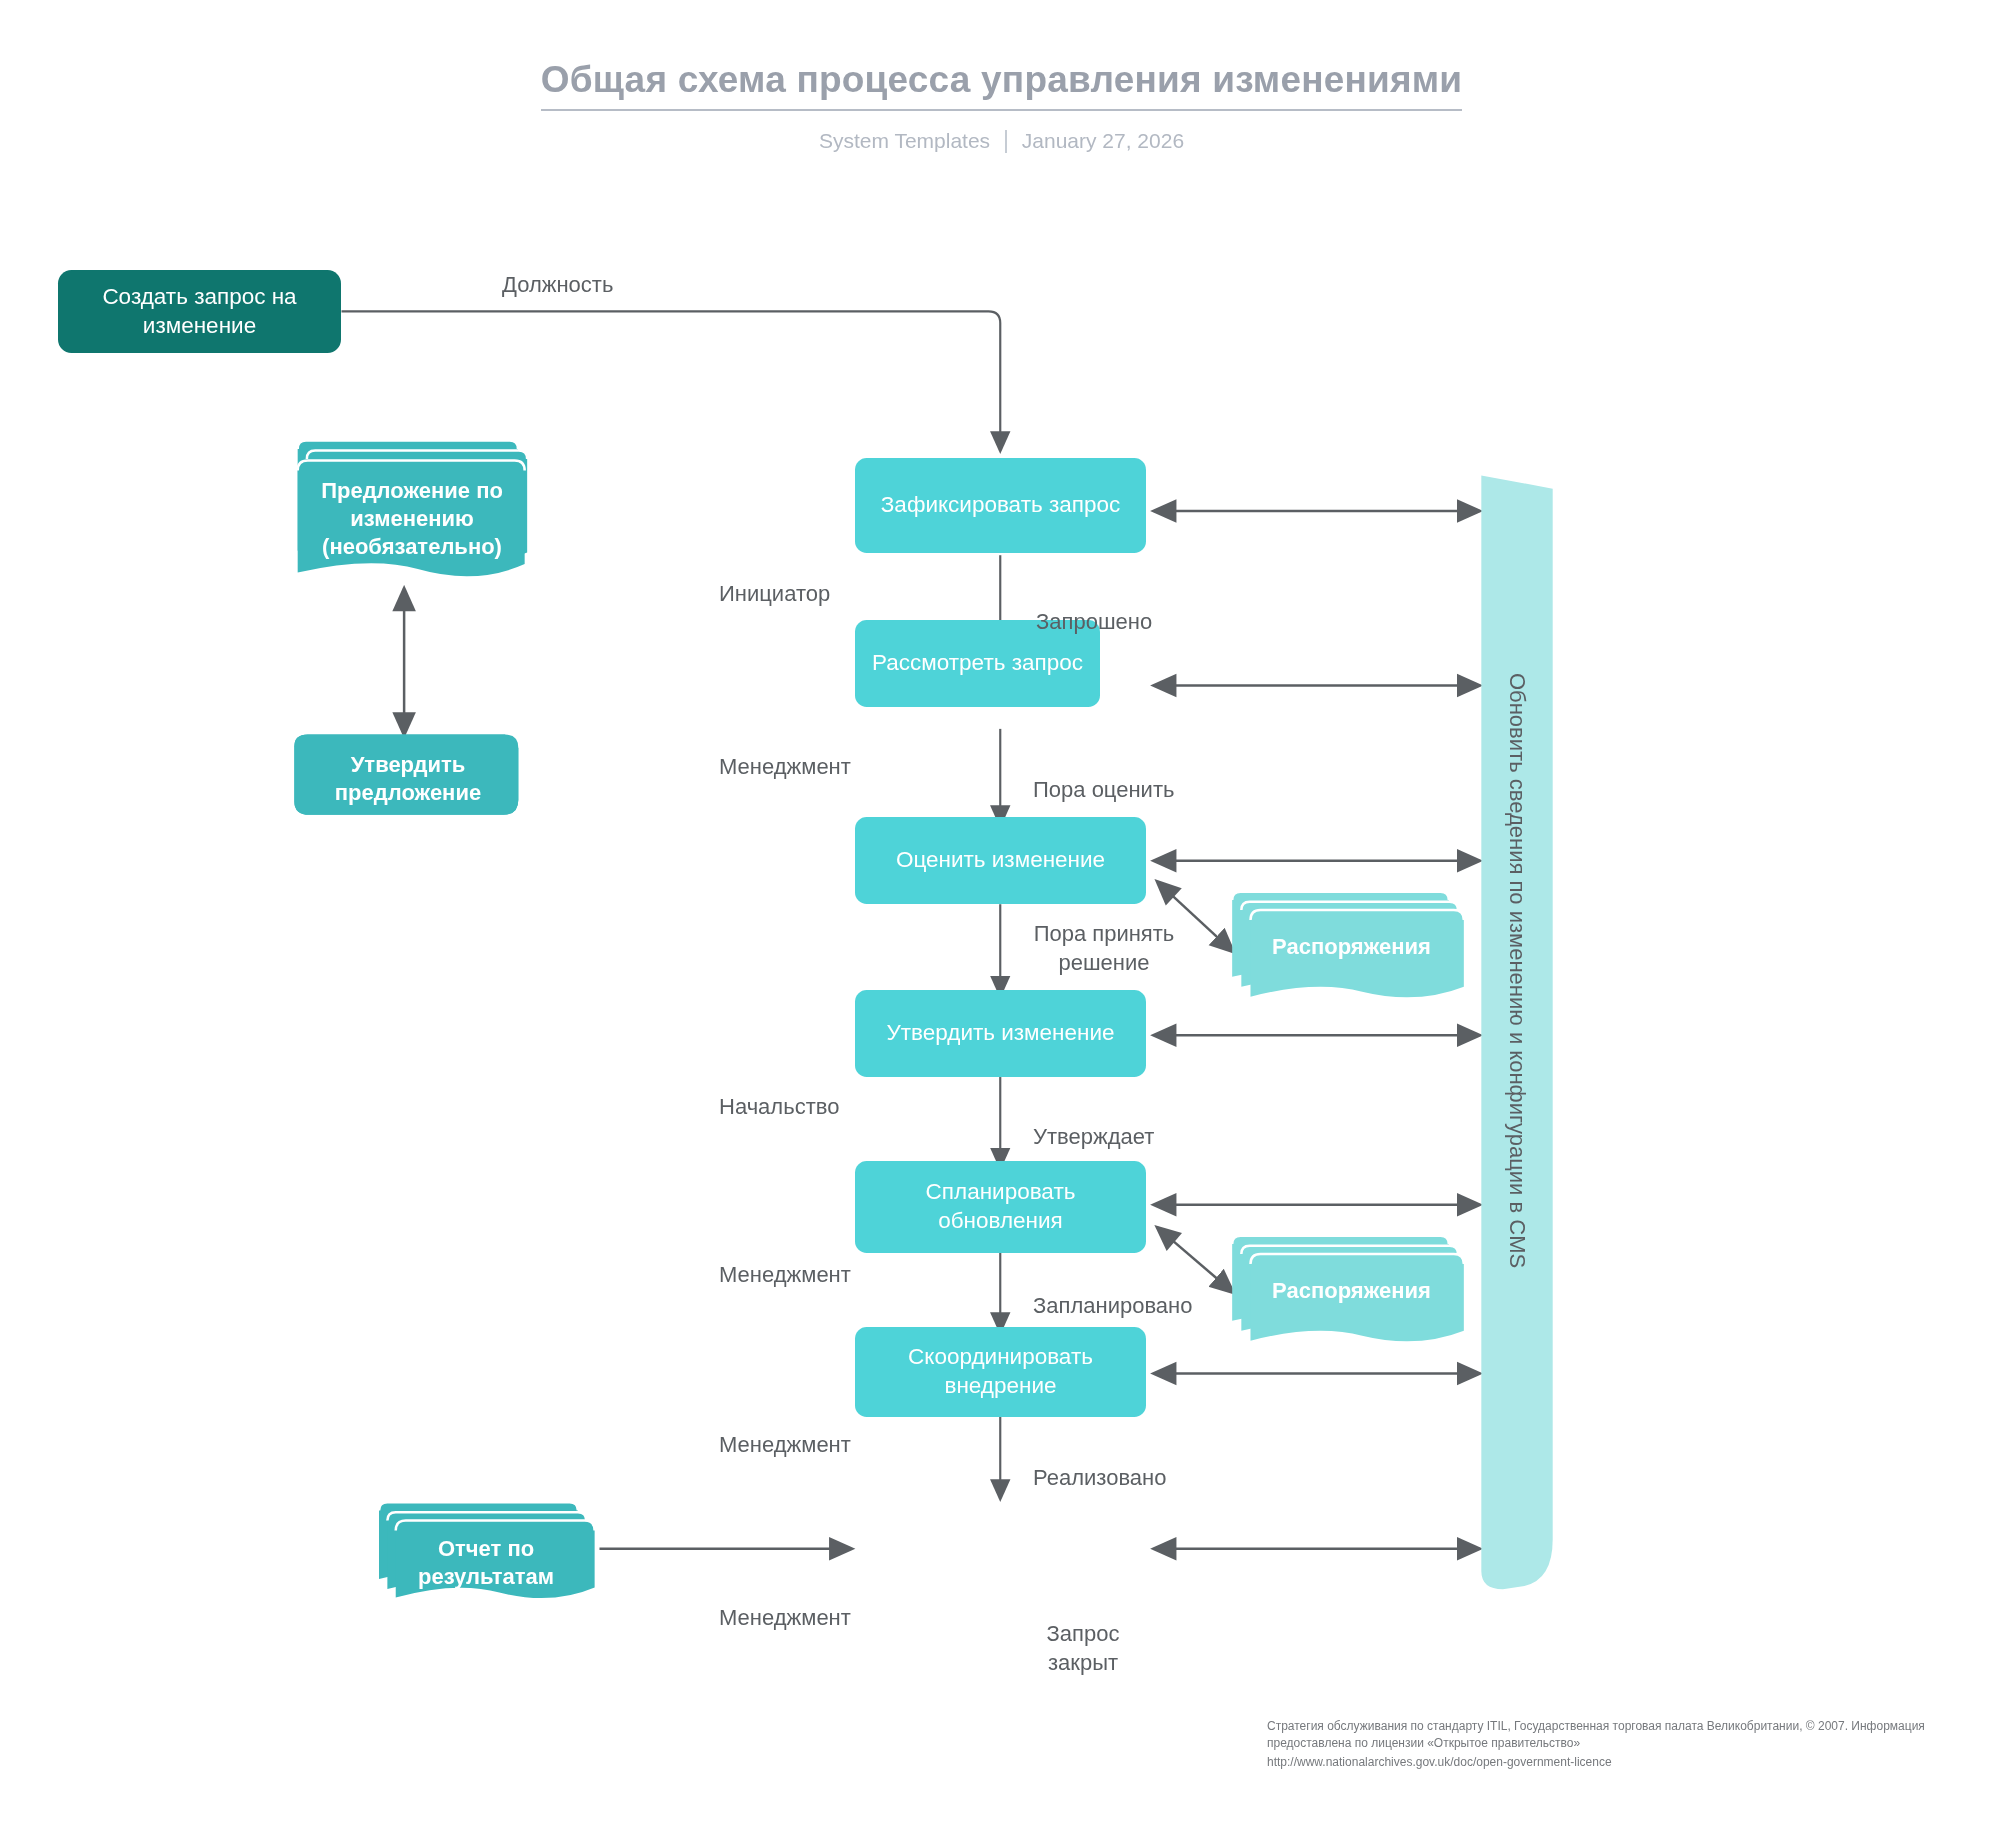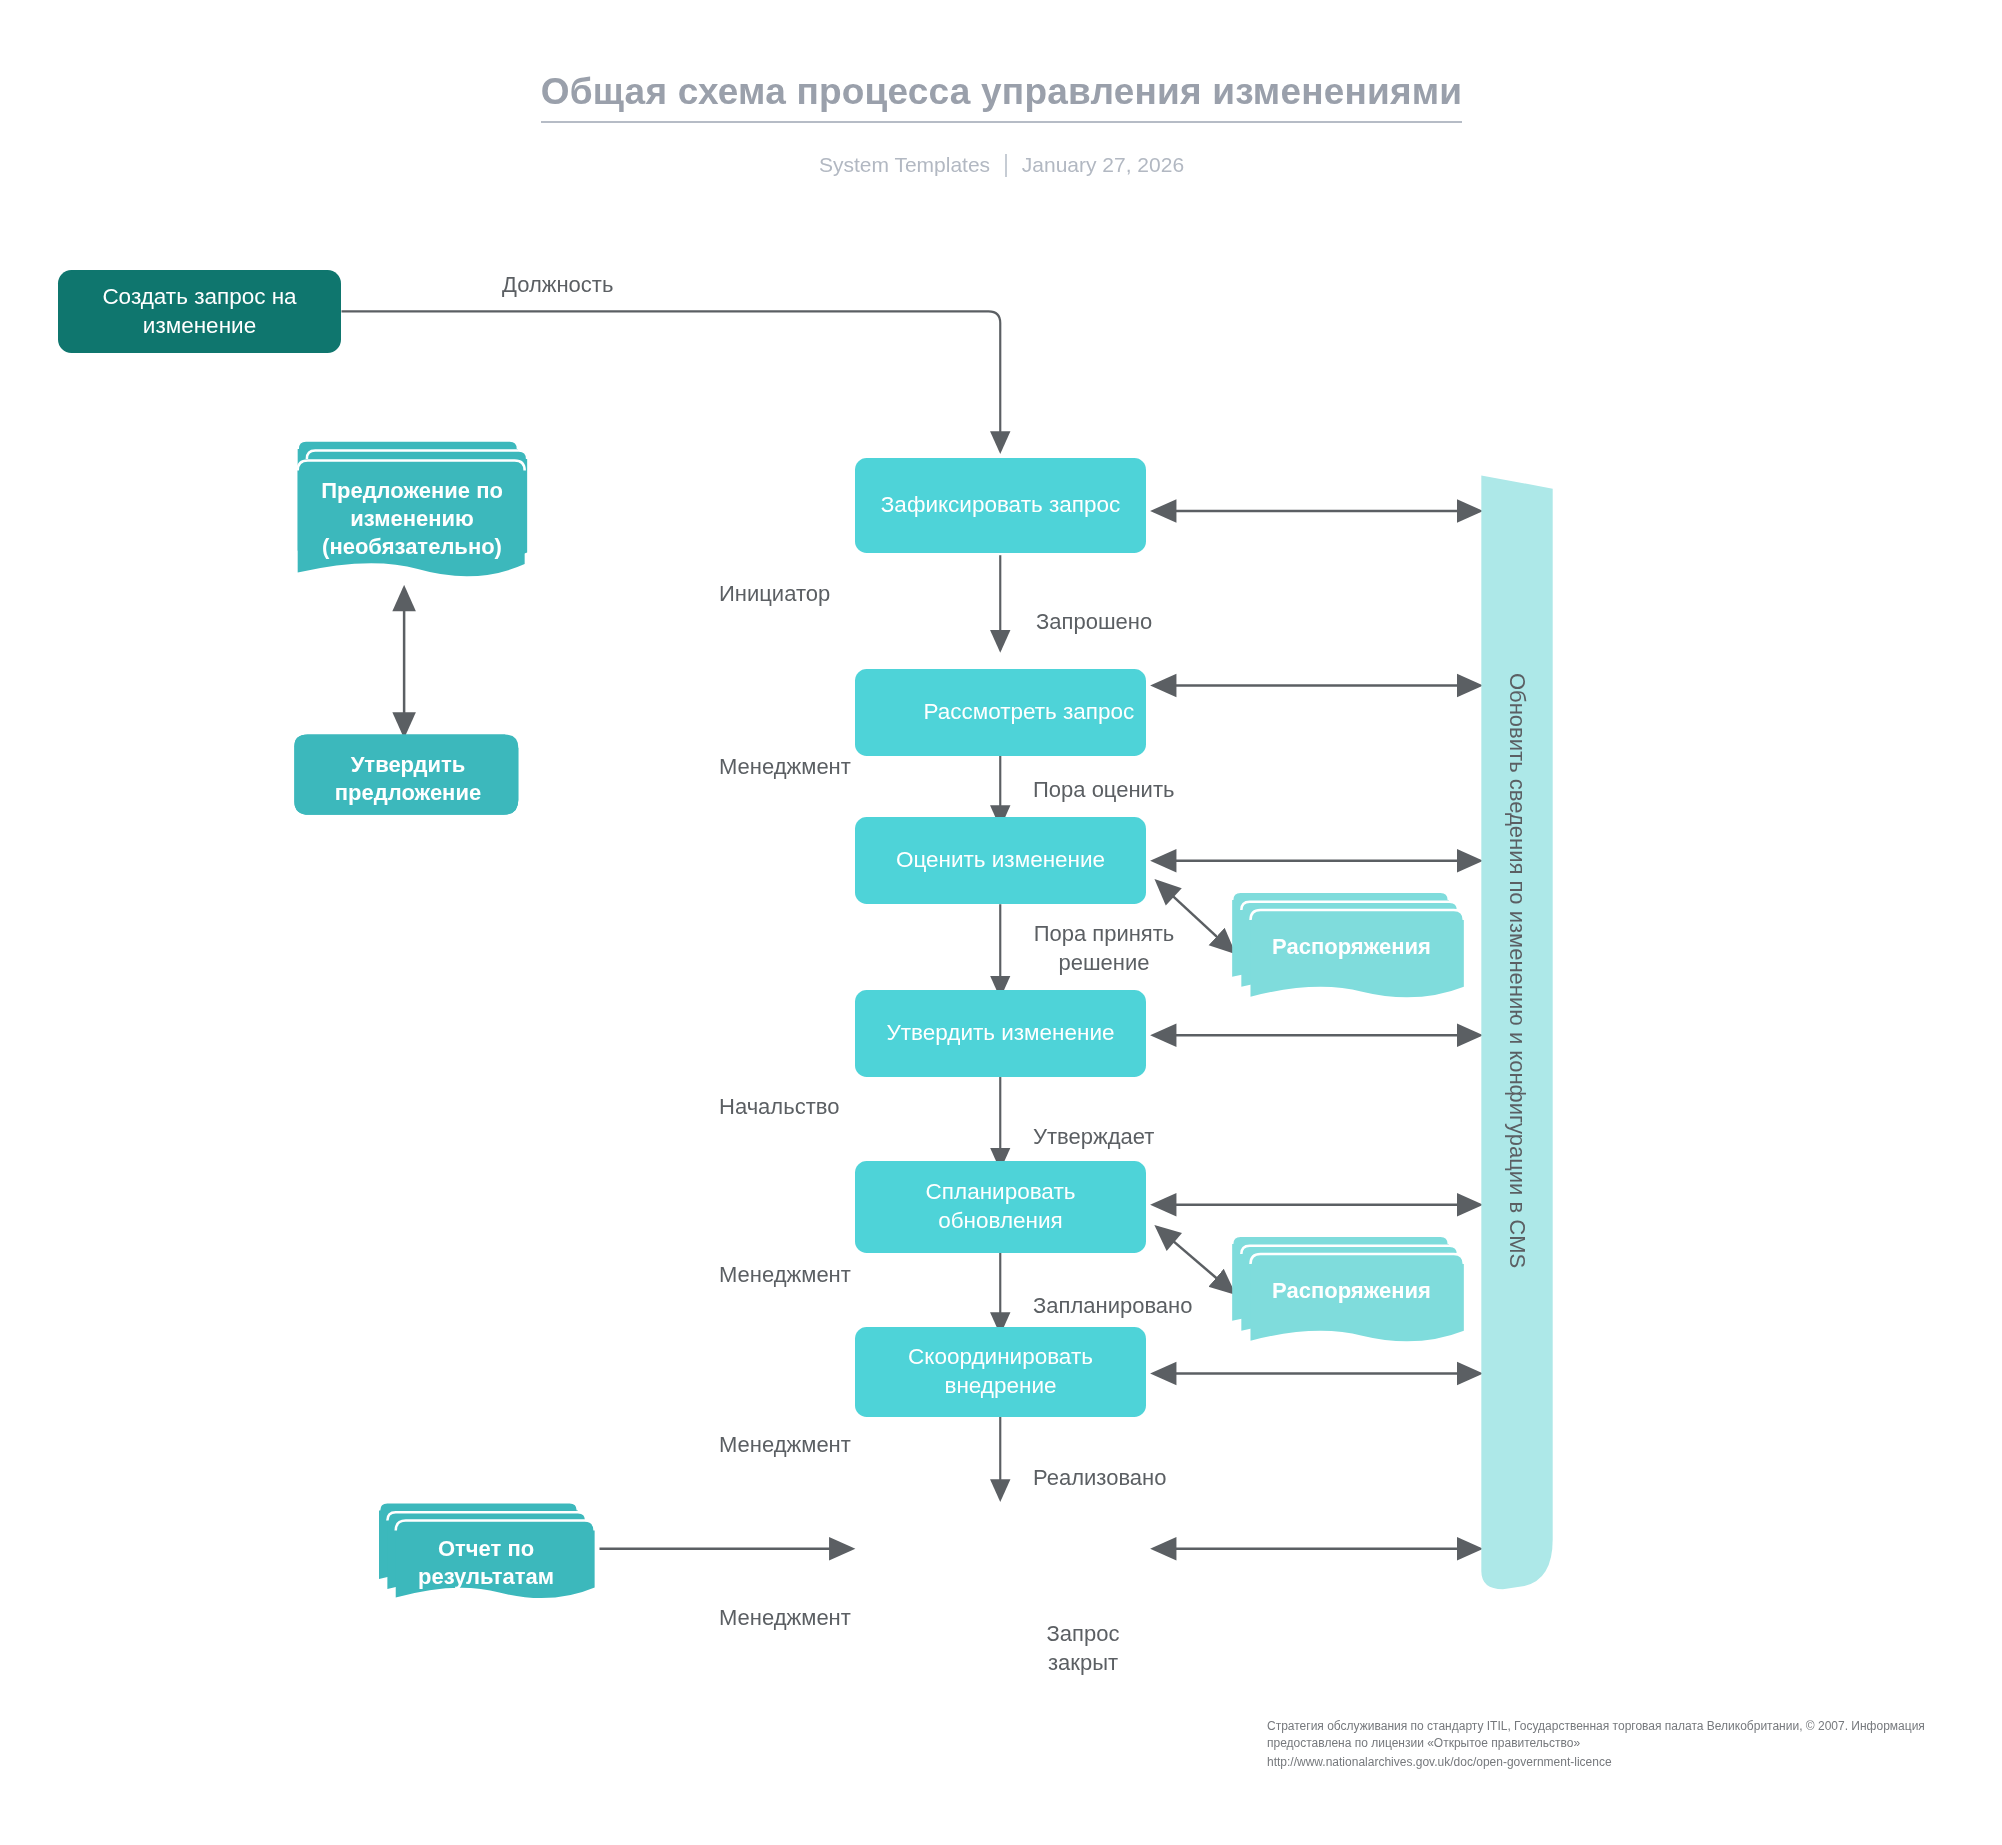--- a/index.html
+++ b/index.html
@@ -16,21 +16,21 @@
   }
 
   
   #header {
     position: absolute;
     top: 0; left: 0;
     width: 2003px;
     text-align: center;
   }
   #page-title {
-    margin: 12px;
+    margin: 0;
     padding-top: 60px;
     font-size: 37px;
     font-weight: bold;
     color: #9aa0ab;
     letter-spacing: 0.2px;
     display: inline-block;
     border-bottom: 2.5px solid #b6bcc6;
     padding-bottom: 8.3px;
     line-height: 1.1;
   }
@@ -225,21 +225,21 @@
       <path d="M4,18 Q4,4 20,4 L256,4 Q272,4 272,20 L272,82 Q272,100 254,100 L22,100 Q4,100 4,84 Z" fill="#3cb8bc"></path>
       <path d="M4,18 Q4,4 20,4 L256,4 L272,20 L272,82 Q272,100 254,100 L22,100 Q4,100 4,84 Z" fill="#3cb8bc"></path>
     </svg>
     <div class="doc-label" style="top:20px;">Утвердить предложение</div>
   </div>
 
   <div class="node proc main" style="left:855px; top:458px; width:291px; height:95px;">
     <span>Зафиксировать запрос</span>
   </div>
 
-  <div class="node proc main" style="left:855px; top:669px; width:291px; height:87px;justify-content:flex-end;">
+  <div class="node proc main" style="left:855px; top:620px; width:245px; height:87px;">
     <span>Рассмотреть запрос</span>
   </div>
 
   <div class="node proc main" style="left:855px; top:817px; width:291px; height:87px;">
     <span>Оценить изменение</span>
   </div>
 
   <div class="node proc main" style="left:855px; top:990px; width:291px; height:87px;">
     <span>Утвердить изменение</span>
   </div>

